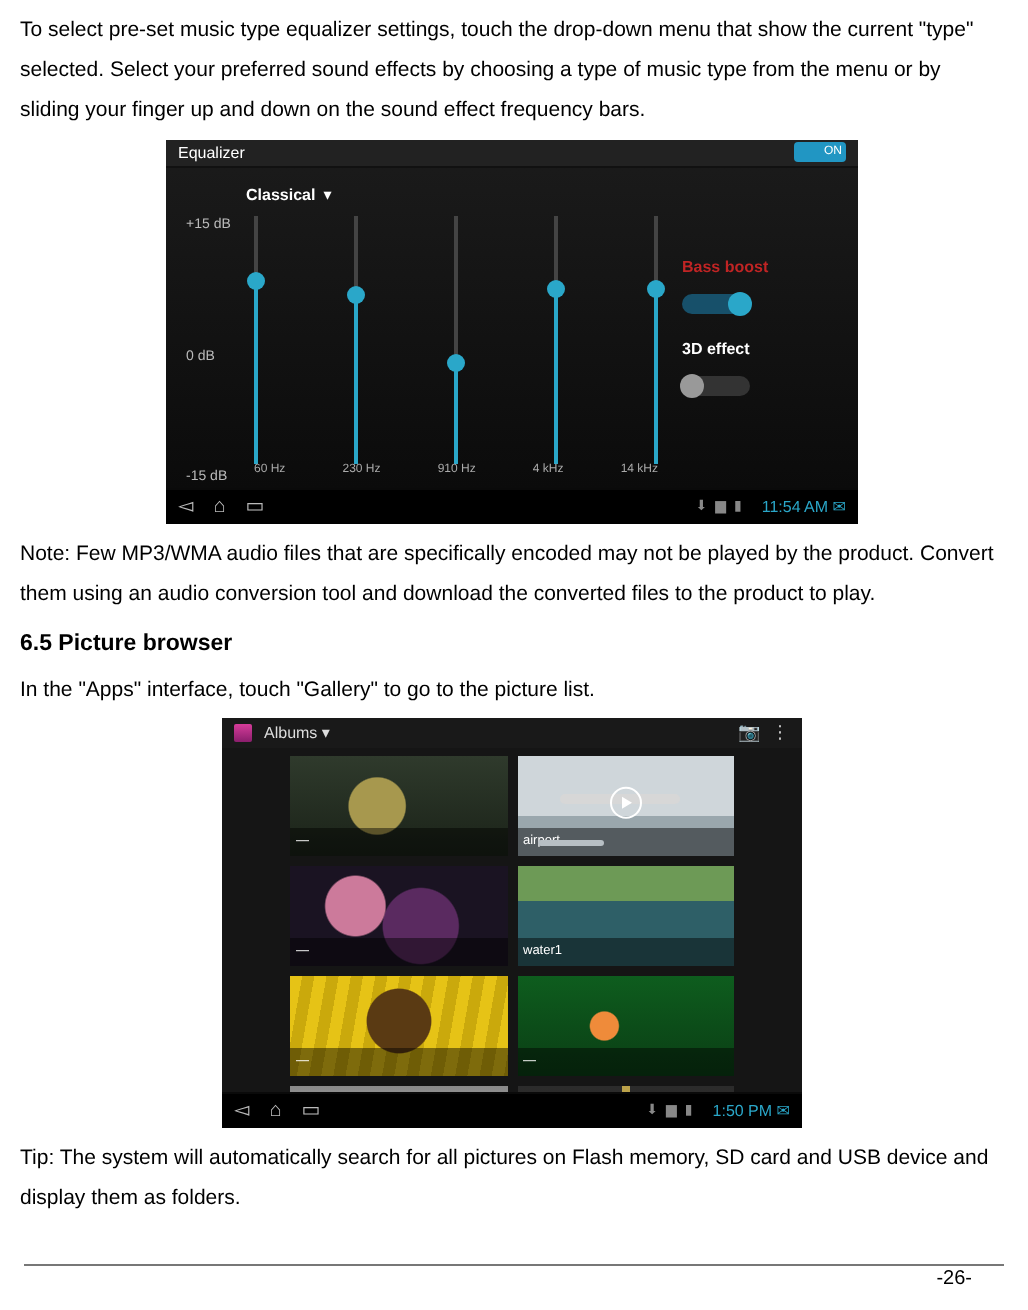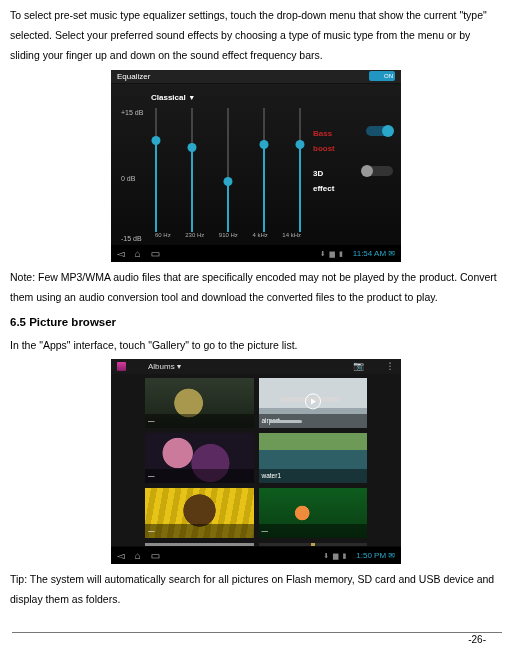--- a/index.html
+++ b/index.html
@@ -13,21 +13,21 @@
     background: #fff;
     padding: 6px 12px 10px 10px;
     position: relative;
   }
   .para { margin-bottom: 2px; }
   .section-heading { font-weight: bold; font-size: 11.5px; margin-top: 4px; margin-bottom: 2px; }
   .screenshot-wrap { display: flex; justify-content: center; margin: 4px 0 6px; }
 
   
   .eq-device {
-    width: 290px;
+    width: 346px;
     background: #000;
     font-size: 8px;
     color: #fff;
     position: relative;
   }
   .eq-topbar {
     display: flex; align-items: center;
     background: #222;
     height: 14px;
     padding: 0 6px;
@@ -74,21 +74,21 @@
     position: absolute; left: 44px; right: 100px; bottom: 2px;
     display: flex; justify-content: space-between;
     font-size: 6px; color: #aaa;
   }
   .eq-right-toggles {
     position: absolute; right: 8px; top: 42px;
     width: 80px;
     display: flex; flex-direction: column; gap: 10px;
     font-size: 8px;
   }
-  .eq-rt-row { display: flex; gap: 18px; }
+  .eq-rt-row { display: flex; flex-direction: column; gap: 6px; }
   .eq-rt-row .label { font-weight: bold; }
   .eq-rt-row.bass .label { color: #c02424; }
   .eq-rt-toggle {
     width: 34px; height: 10px; border-radius: 6px;
     background: #333; position: relative;
   }
   .eq-rt-toggle .dot {
     position: absolute; top: -1px; width: 12px; height: 12px; border-radius: 50%;
     background: #999;
   }
@@ -112,21 +112,21 @@
   
   .gal-device {
     width: 290px;
     background: #111;
     font-size: 8px; color: #fff;
   }
   .gal-topbar {
     height: 15px;
     background: #191919;
     display: flex; align-items: center;
-    padding: 0 6px; gap: 22px;
+    padding: 0 6px; gap: 6px;
     font-size: 8px;
   }
   .gal-topbar .gal-logo {
     width: 9px; height: 9px;
     background: linear-gradient(#d63c9a,#8a1e6c);
     border-radius: 1px;
   }
   .gal-topbar .gal-title { flex: 1; color: #ddd; }
   .gal-topbar .tb-icon { width: 10px; text-align: center; color: #ccc; font-size: 9px; }
   .gal-body {

